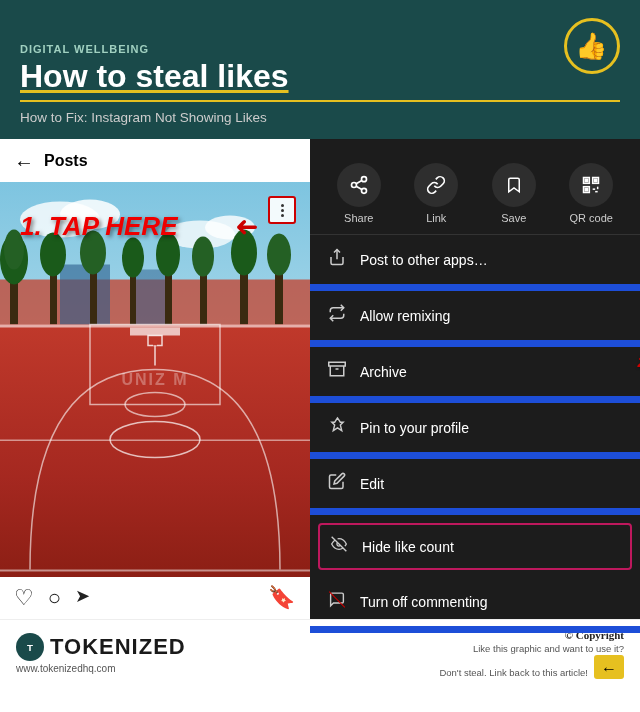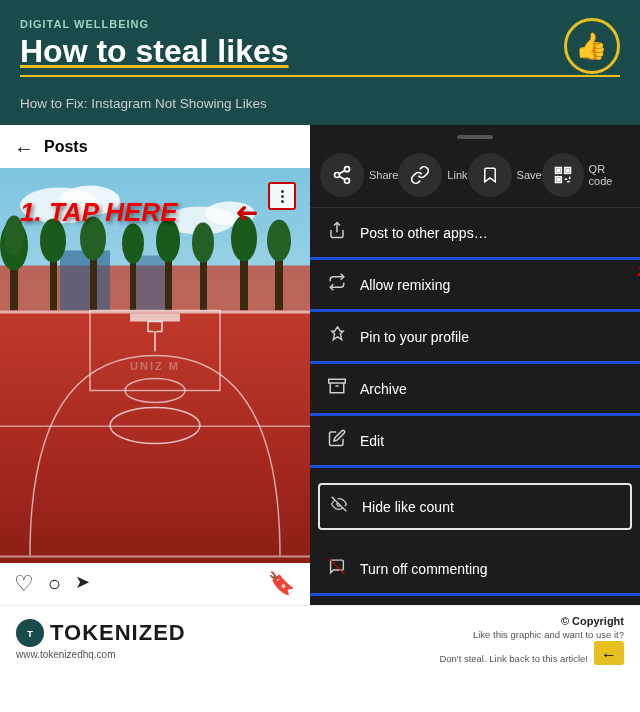--- a/index.html
+++ b/index.html
@@ -17,39 +17,40 @@
       padding: 18px 20px 14px 20px;
       position: relative;
     }
     .digital-wellbeing {
       color: #a0d0c0;
       font-size: 11px;
       font-weight: 600;
       letter-spacing: 1px;
       text-transform: uppercase;
       margin-bottom: 4px;
+      margin-top: 25px;
     }
     .main-title {
       color: #fff;
       font-size: 32px;
       font-weight: 800;
       line-height: 1.1;
       margin-bottom: 6px;
     }
     .main-title span {
       text-decoration: underline;
       text-decoration-color: #e6c020;
       text-underline-offset: 3px;
     }
     .subtitle {
       color: #ccc;
       font-size: 13.5px;
       font-weight: 400;
       border-top: 2px solid #e6c020;
-      padding-top: 19px;
+      padding-top: 8px;
       margin-top: 4px;
     }
     .thumbs-up-icon {
       position: absolute;
       right: 20px;
       top: 18px;
       width: 56px;
       height: 56px;
       border-radius: 50%;
       border: 3px solid #e6c020;
@@ -142,21 +143,21 @@
       color: #cc0000;
       font-size: 28px;
       transform: scaleX(-1);
     }
     .watermark {
       position: absolute;
       top: 50%;
       left: 50%;
       transform: translate(-50%, -50%);
       color: rgba(255,255,255,0.3);
-      font-size: 11px;
+      font-size: 16px;
       font-weight: 700;
       letter-spacing: 2px;
       white-space: nowrap;
     }
     .ig-actions {
       background: #fff;
       padding: 8px 14px;
       display: flex;
       justify-content: space-between;
       align-items: center;
@@ -185,20 +186,21 @@
       margin: 10px auto 8px;
     }
     .share-icons-row {
       display: flex;
       justify-content: space-around;
       padding: 6px 10px 10px;
       border-bottom: 1px solid #333;
     }
     .share-icon-item {
       display: flex;
+      flex-direction: column;
       align-items: center;
       gap: 5px;
       color: #fff;
     }
     .share-icon-circle {
       width: 44px;
       height: 44px;
       border-radius: 50%;
       background: #2e2e2e;
       display: flex;
@@ -210,34 +212,34 @@
       font-size: 11px;
       color: #ccc;
     }
     .menu-item {
       display: flex;
       align-items: center;
       gap: 12px;
       padding: 13px 16px;
       color: #fff;
       font-size: 14px;
-      border-bottom: 3px solid #1d4ed8;
+      border-bottom: 7px solid #1d4ed8;
       position: relative;
     }
     .menu-item-icon {
       font-size: 17px;
       color: #ccc;
       width: 22px;
       text-align: center;
     }
     .hide-like-count-item {
       background: #1c1c1c;
-      border: 2px solid #e5e5e5;
+      border: 2px solid #be185d;
       border-radius: 4px;
-      margin: 15px 8px;
+      margin: 8px 8px;
       padding: 11px 8px;
     }
     .then-tap-label {
       position: absolute;
       right: -95px;
       top: -40px;
       color: #cc0000;
       font-size: 16px;
       font-weight: 900;
       font-style: italic;
@@ -290,20 +292,21 @@
       color: #555;
     }
     .footer-right {
       text-align: right;
     }
     .copyright-text {
       font-size: 11px;
       font-weight: 700;
       color: #222;
       margin-bottom: 2px;
+      font-family: Liberation Serif, serif;
     }
     .footer-desc {
       font-size: 9.5px;
       color: #555;
       line-height: 1.3;
     }
     .yellow-arrow-box {
       display: inline-flex;
       align-items: center;
       justify-content: center;
@@ -499,40 +502,40 @@
       <span class="menu-item-icon">
         <svg width="18" height="18" viewBox="0 0 24 24" fill="none" stroke="#ccc" stroke-width="2">
           <polyline points="17 1 21 5 17 9"></polyline>
             <path d="M3 11V9a4 4 0 0 1 4-4h14"></path>
           <polyline points="7 23 3 19 7 15"></polyline>
             <path d="M21 13v2a4 4 0 0 1-4 4H3"></path>
         </svg>
       </span>
       <span>Allow remixing</span>
     </div>
-    <div class="menu-item" style="position:relative;">
-      <span class="menu-item-icon">
-        <svg width="17" height="18" viewBox="0 0 24 24" fill="none" stroke="#ccc" stroke-width="2">
-          <path d="M12 2L8 8H4l4 4-2 8 6-4 6 4-2-8 4-4h-4z"></path>
-        </svg>
-      </span>
-      <span>Pin to your profile</span>
-
-      <div class="then-tap-label" style="position:absolute;right:-88px;top:-50px;font-size:15px;font-weight:900;color:#cc0000;font-style:italic;line-height:1.15;z-index:20;text-shadow:1px 1px 3px rgba(0,0,0,0.6);">2. THEN TAP<br>HERE</div>
-
-    </div>
     <div class="menu-item">
       <span class="menu-item-icon">
         <svg width="18" height="18" viewBox="0 0 24 24" fill="none" stroke="#ccc" stroke-width="2">
           <polyline points="21 8 21 21 3 21 3 8"></polyline>
             <rect x="1" y="3" width="22" height="5"></rect>
           <line x1="10" y1="12" x2="14" y2="12"></line>
         </svg>
       </span>
       <span>Archive</span>
+    </div>
+    <div class="menu-item" style="position:relative;">
+      <span class="menu-item-icon">
+        <svg width="17" height="18" viewBox="0 0 24 24" fill="none" stroke="#ccc" stroke-width="2">
+          <path d="M12 2L8 8H4l4 4-2 8 6-4 6 4-2-8 4-4h-4z"></path>
+        </svg>
+      </span>
+      <span>Pin to your profile</span>
+
+      <div class="then-tap-label" style="position:absolute;right:-88px;top:-50px;font-size:15px;font-weight:900;color:#cc0000;font-style:italic;line-height:1.15;z-index:20;text-shadow:1px 1px 3px rgba(0,0,0,0.6);">2. THEN TAP<br>HERE</div>
+
     </div>
     <div class="menu-item">
       <span class="menu-item-icon">
         <svg width="18" height="18" viewBox="0 0 24 24" fill="none" stroke="#ccc" stroke-width="2">
           <path d="M11 4H4a2 2 0 0 0-2 2v14a2 2 0 0 0 2 2h14a2 2 0 0 0 2-2v-7"></path>
           <path d="M18.5 2.5a2.121 2.121 0 0 1 3 3L12 15l-4 1 1-4 9.5-9.5z"></path>
         </svg>
       </span>
       <span>Edit</span>
     </div>

